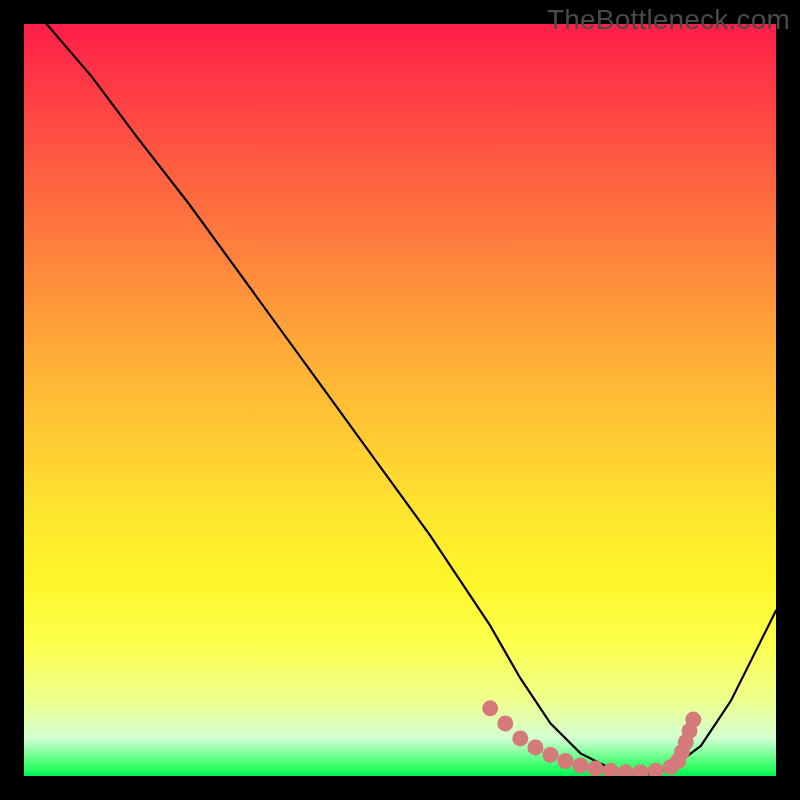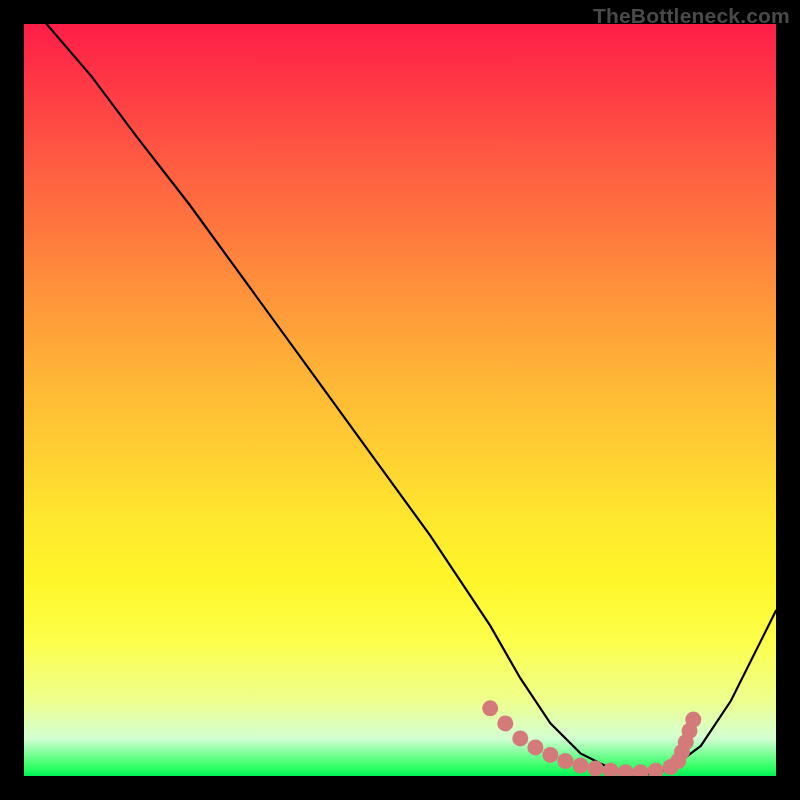--- a/index.html
+++ b/index.html
@@ -46,22 +46,22 @@
     left: 0;
     top: 0;
     width: 752px;
     height: 752px;
   }
   .watermark {
     position: absolute;
     top: 4px;
     right: 10px;
     color: #4a4a4a;
-    font-size: 21px;
-    font-weight: 700;
+    font-size: 28px;
+    font-weight: 400;
     letter-spacing: 0.2px;
     user-select: none;
   }
 </style>
 </head>
 <body>
 
 <div class="stage">
   <div class="plot">
     <svg class="curve-svg" viewBox="0 0 752 752" preserveAspectRatio="none">

